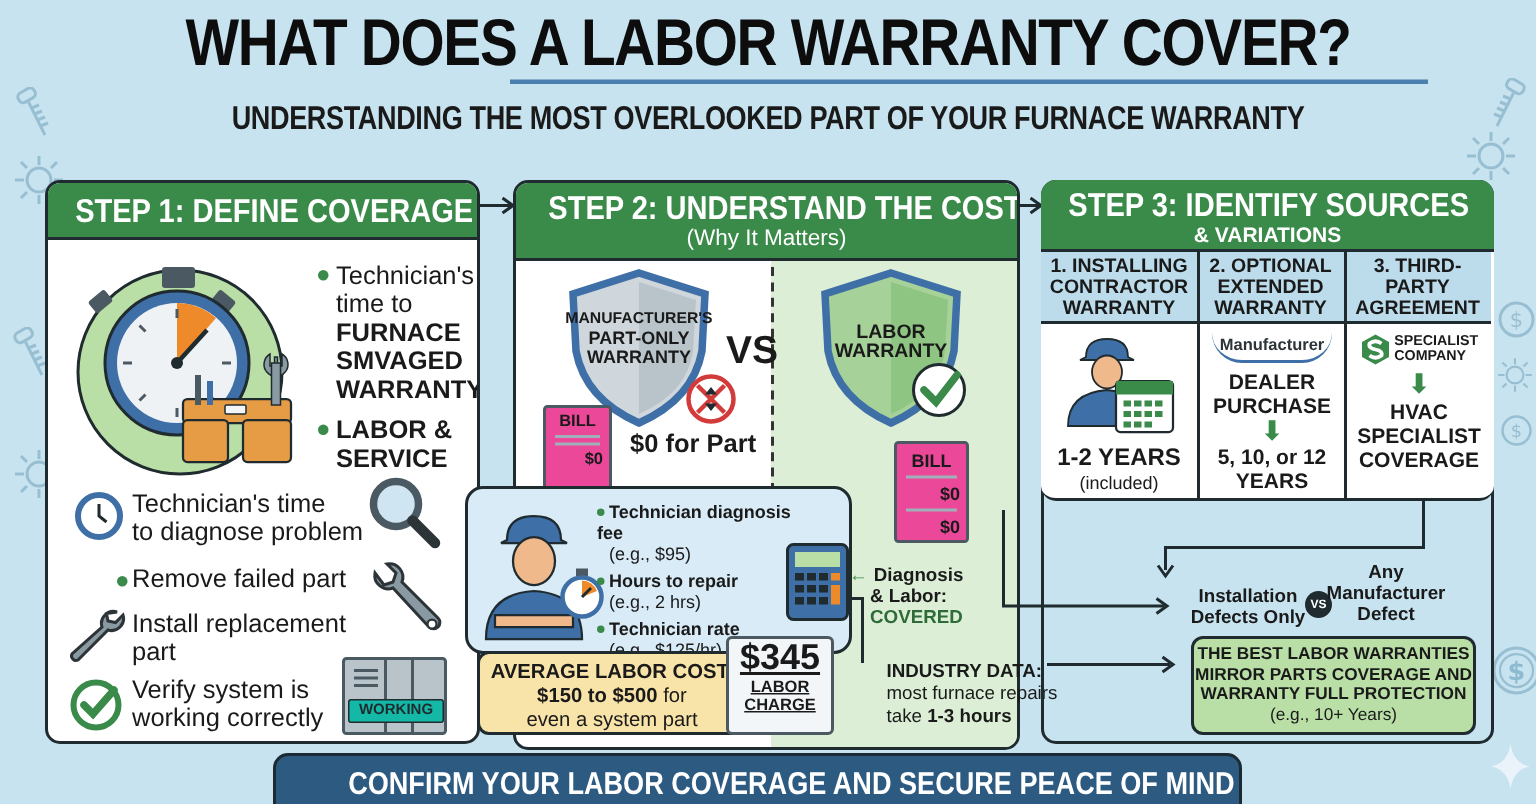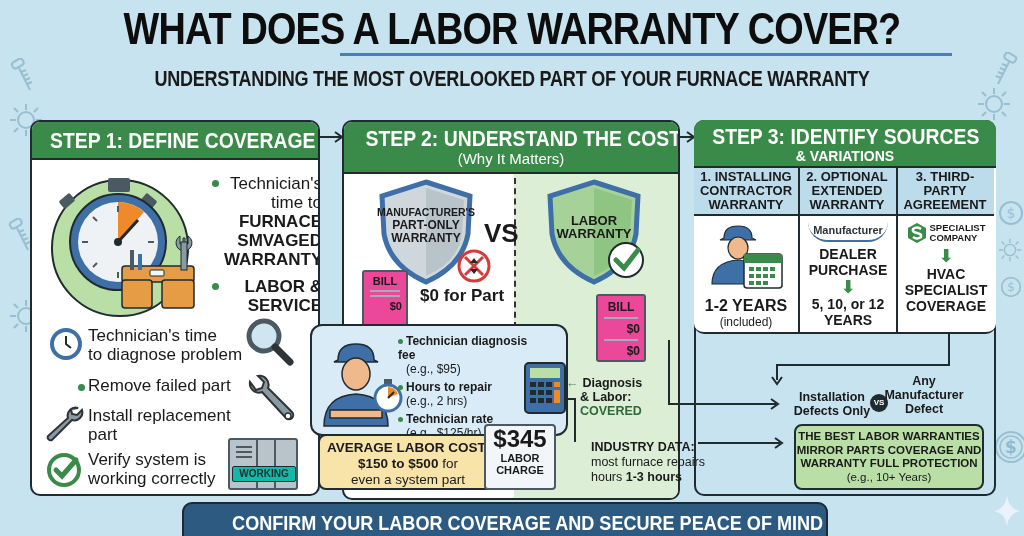--- a/index.html
+++ b/index.html
@@ -36,21 +36,21 @@
   .panel-head {
     background: #3a8a4a; color: #fff; font-weight: 800; text-align: center;
     border-bottom: 2px solid #1f2b2f;
   }
   .panel-head .h { font-size: 22px; transform: scaleX(0.88); display: inline-block; white-space: nowrap; }
   .panel-head .sub { font-size: 15px; font-weight: 400; display: block; margin-top: -2px; }
 
   
   #p1 { left: 30px; top: 120px; width: 290px; height: 376px; }
   .bullet-dot { display:inline-block; width:7px; height:7px; border-radius:50%; background:#3a8a4a; vertical-align:middle; }
-  .s1-right { left: 180px; top: 52px; width: 110px; font-size: 17px; line-height: 19px; text-align: right; }
+  .s1-right { left: 180px; top: 52px; width: 110px; font-size: 17px; line-height: 19px; }
   .s1-right .b { font-weight: 800; }
   .s1-list { font-size: 17px; line-height: 19px; }
 
   
   #p2 { left: 342px; top: 120px; width: 338px; height: 380px; }
   .p2-green { position:absolute; left: 170px; top: 52px; width: 170px; height: 330px; background: #dcefd6; }
   .dash { position:absolute; left: 170px; top: 56px; height: 150px; border-left: 2px dashed #333; }
 
   .shield-text { font-weight: 800; font-size: 12px; text-align:center; line-height: 13px; }
   .bill {
@@ -61,21 +61,21 @@
   .bubble {
     background:#d8ebf6; border:2px solid #1f2b2f; border-radius: 12px;
   }
   .bubble-list { font-size: 12px; line-height: 14px; }
   .bubble-list .b { font-weight: 800; }
   .avg-box {
     background:#f8e3a8; border:2px solid #1f2b2f; border-radius: 8px; text-align:center;
     font-size: 13.5px; line-height: 16px;
   }
   .charge {
-    background:#f3f6f8; border:2px solid #4b5a62; border-radius: 4px; text-align:center;
+    background:#f3f6f8; border:2px solid #4b5a62; border-radius: 4px; text-align:center;text-decoration:underline;
   }
 
   
   #p3 { left: 694px; top: 120px; width: 302px; height: 376px; background: transparent; border:none; overflow: visible; }
   .p3-frame { position:absolute; left:0; top:0; width:302px; height:376px; border:2px solid #1f2b2f; border-radius:10px; }
   .p3-head { position:absolute; left:0; top:0; width:302px; height:48px; border-radius:10px 10px 0 0; }
   .p3-cols { position:absolute; left:0; top:48px; width:302px; height:166px; background:#fff; border-bottom:2px solid #1f2b2f; border-radius: 0 0 10px 10px; }
   .col-head { position:absolute; top:0; height:48px; background:#bcdcec; border-bottom:2px solid #1f2b2f; font-weight:800; font-size:13px; line-height:14px; text-align:center; display:flex; align-items:center; justify-content:center; }
   .col-div { position:absolute; top:0; width:2px; height:166px; background:#1f2b2f; }
   .col-body { position:absolute; top:50px; text-align:center; font-weight:800; font-size:14px; line-height:16px; }
@@ -377,21 +377,21 @@
   <div style="font-size:24px;font-weight:900;line-height:26px;">$345</div>
   <div style="font-size:11px;font-weight:800;line-height:12px;">LABOR</div>
   <div style="font-size:11px;font-weight:800;line-height:12px;">CHARGE</div>
 </div>
 
 <div class="abs" style="left:574px;top:398px;width:2px;height:44px;background:#1f2b2f;"></div>
 <div class="abs" style="left:564px;top:398px;width:12px;height:2px;background:#1f2b2f;"></div>
 <div class="abs" style="left:591px;top:440px;font-size:12.5px;line-height:15px;">
   <div style="font-weight:800;">INDUSTRY DATA:</div>
   <div>most furnace repairs</div>
-  <div><span>hours </span><span style="font-weight:800;">1-3 hours</span></div>
+  <div><span>take </span><span style="font-weight:800;">1-3 hours</span></div>
 </div>
 <div class="abs arrow-line" style="left:698px;top:442px;width:82px;height:2px;"></div>
 <svg class="abs" style="left:774px;top:437px" width="10" height="12" viewBox="0 0 10 12">
     <path d="M1 1 L8 6 L1 11" fill="none" stroke="#1f2b2f" stroke-width="2"></path>
   </svg>
 
 <div class="abs arrow-line" style="left:668px;top:340px;width:2px;height:64px;"></div>
 <div class="abs arrow-line" style="left:668px;top:403px;width:108px;height:2px;"></div>
 <svg class="abs" style="left:770px;top:398px" width="10" height="12" viewBox="0 0 10 12">
     <path d="M1 1 L8 6 L1 11" fill="none" stroke="#1f2b2f" stroke-width="2"></path>

